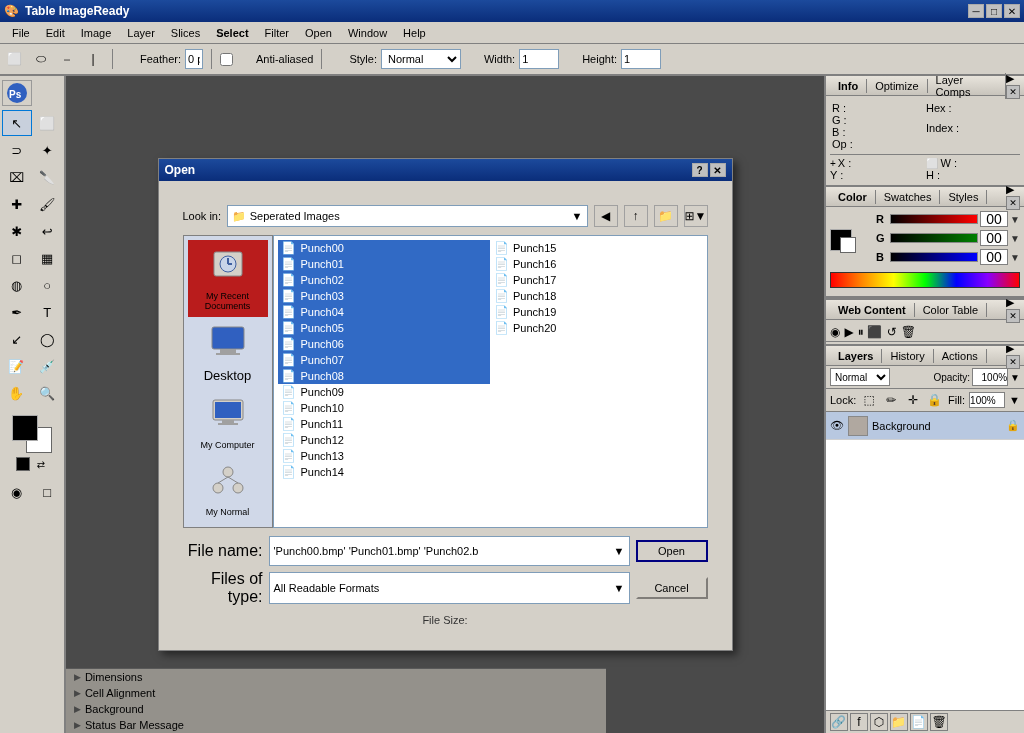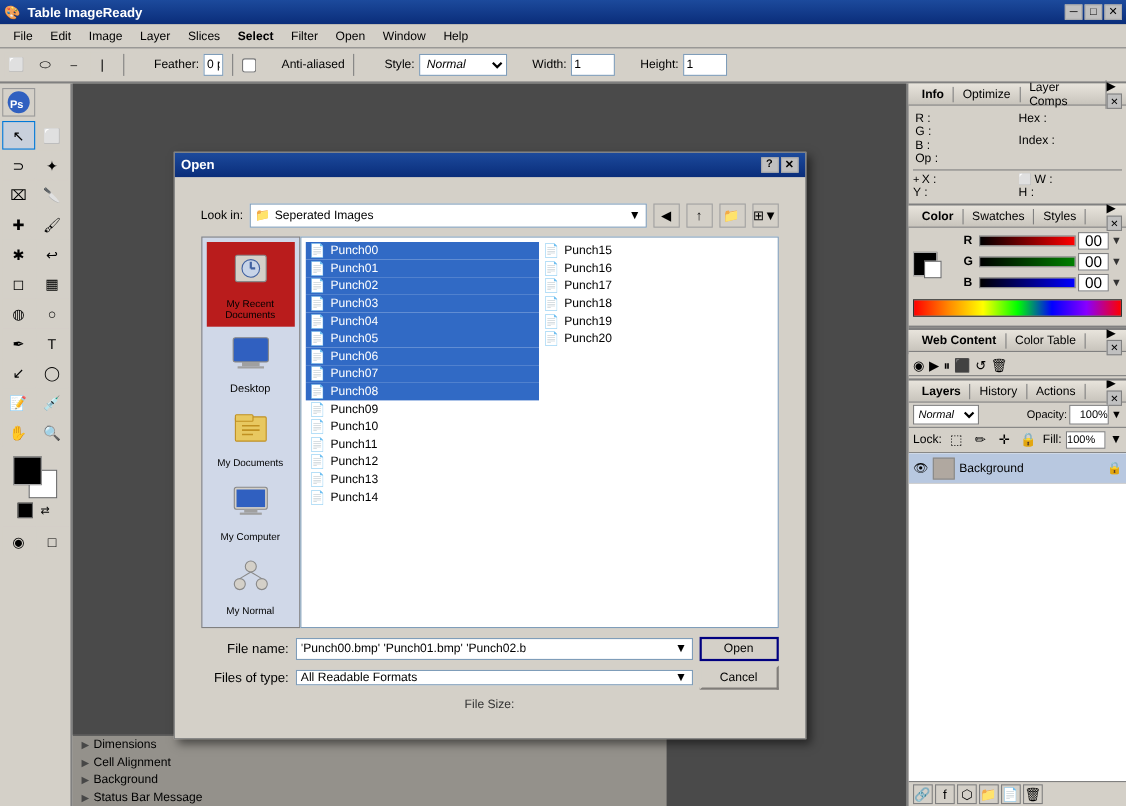--- a/index.html
+++ b/index.html
@@ -181,21 +181,21 @@
     }
     .file-item {
       display: flex; align-items: center; gap: 4px; padding: 1px 4px;
       font-size: 11px; cursor: pointer; white-space: nowrap;
     }
     .file-item.selected { background: #316ac5; color: white; }
     .file-icon { font-size: 12px; color: #444; }
     .file-item.selected .file-icon { color: white; }
     .dialog-footer { margin-top: 8px; }
     .dialog-footer-row { display: flex; align-items: center; gap: 6px; margin-bottom: 4px; }
-    .footer-label { width: 80px; font-size: 12px; text-align: right; }
+    .footer-label { width: 80px; font-size: 16px; text-align: right; }
     .footer-input-combo {
       flex: 1; height: 22px; border: 1px solid #7f9db9; background: white;
       font-size: 11px; padding: 0 4px; display: flex; align-items: center; justify-content: space-between;
     }
     .footer-btn {
       width: 72px; height: 22px; background: #d4d0c8; border: 2px outset #d4d0c8;
       font-size: 11px; cursor: pointer; text-align: center; display: flex; align-items: center; justify-content: center;
     }
     .footer-btn.primary { border: 2px solid #000080; }
     .dialog-file-size { font-size: 11px; text-align: center; margin-top: 8px; color: #333; }
@@ -204,21 +204,21 @@
     .web-panel { border-top: 2px solid #808080; }
     .web-panel-header {
       background: linear-gradient(to bottom, #e8e4dc, #c8c4bc);
       height: 20px; display: flex; align-items: center; justify-content: space-between; padding: 0 4px;
       border-bottom: 1px solid #808080;
     }
     .web-panel-content { padding: 2px 0; font-size: 11px; }
     .web-item { padding: 2px 8px; cursor: pointer; display: flex; align-items: center; gap: 4px; }
     .web-item-arrow { color: #666; font-size: 9px; }
 
-    select { font-size: 11px; font-style: italic; }
+    select { font-size: 11px; }
   </style>
 </head>
 <body>
 
 <div class="title-bar">
   <div class="title-bar-left">
     <span>🎨</span>
     <span>Table ImageReady</span>
   </div>
   <div class="title-bar-controls">
@@ -381,33 +381,21 @@
               </div>
               <div class="dialog-sidebar-item">
                 <span style="font-size:28px;">
                   <svg width="36" height="36" viewBox="0 0 36 36">
                     <rect x="2" y="4" width="32" height="22" rx="2" fill="#3060c0"></rect>
                     <rect x="2" y="4" width="32" height="22" rx="2" fill="none" stroke="#888"></rect>
                     <rect x="10" y="26" width="16" height="4" fill="#a0a0a0"></rect>
                     <rect x="6" y="30" width="24" height="2" fill="#a0a0a0"></rect>
                   </svg>
                 </span>
-                <span style="font-size:10px;">Desktop</span>
-              </div>
-              <div class="dialog-sidebar-item">
-                <span style="font-size:28px;">
-                  <svg width="36" height="36" viewBox="0 0 36 36">
-                    <rect x="4" y="8" width="28" height="22" rx="1" fill="#e8c860" stroke="#c09020"></rect>
-                    <rect x="4" y="6" width="16" height="6" rx="1" fill="#e8c860" stroke="#c09020"></rect>
-                    <line x1="10" y1="16" x2="26" y2="16" stroke="#c09020" stroke-width="1.5"></line>
-                    <line x1="10" y1="20" x2="26" y2="20" stroke="#c09020" stroke-width="1.5"></line>
-                    <line x1="10" y1="24" x2="20" y2="24" stroke="#c09020" stroke-width="1.5"></line>
-                  </svg>
-                </span>
-                <span style="font-size:9px;">My Documents</span>
+                <span style="font-size:13px;">Desktop</span>
               </div>
               <div class="dialog-sidebar-item">
                 <span style="font-size:28px;">
                   <svg width="36" height="36" viewBox="0 0 36 36">
                     <rect x="3" y="5" width="30" height="20" rx="2" fill="#d4d0c8" stroke="#888"></rect>
                     <rect x="5" y="7" width="26" height="16" fill="#3060c0"></rect>
                     <rect x="12" y="25" width="12" height="3" fill="#a0a0a0"></rect>
                     <rect x="8" y="28" width="20" height="2" fill="#a0a0a0"></rect>
                   </svg>
                 </span>
@@ -520,29 +508,29 @@
                 <span class="file-icon">📄</span>
                 <span>Punch14</span>
               </div>
               <div class="file-item"></div>
             </div>
           </div>
 
           <div class="dialog-footer">
             <div class="dialog-footer-row">
               <span class="footer-label">File name:</span>
-              <div class="footer-input-combo" style="flex:1;height:20px;border:1px solid #7f9db9;background:white;display:flex;align-items:center;justify-content:space-between;padding:0 4px;">
+              <div class="footer-input-combo" style="flex:1;height:30px;border:1px solid #7f9db9;background:white;display:flex;align-items:center;justify-content:space-between;padding:0 4px;">
                 <span style="font-size:11px;overflow:hidden;white-space:nowrap;">'Punch00.bmp' 'Punch01.bmp' 'Punch02.b</span>
                 <span>▼</span>
               </div>
               <div class="footer-btn primary">Open</div>
             </div>
             <div class="dialog-footer-row">
               <span class="footer-label">Files of type:</span>
-              <div class="footer-input-combo" style="flex:1;height:14px;border:1px solid #7f9db9;background:white;display:flex;align-items:center;justify-content:space-between;padding:0 4px;">
+              <div class="footer-input-combo" style="flex:1;height:32px;border:1px solid #7f9db9;background:white;display:flex;align-items:center;justify-content:space-between;padding:0 4px;">
                 <span style="font-size:11px;">All Readable Formats</span>
                 <span>▼</span>
               </div>
               <div class="footer-btn">Cancel</div>
             </div>
             <div class="dialog-file-size">
               <span>File Size:</span>
             </div>
           </div>
         </div>

